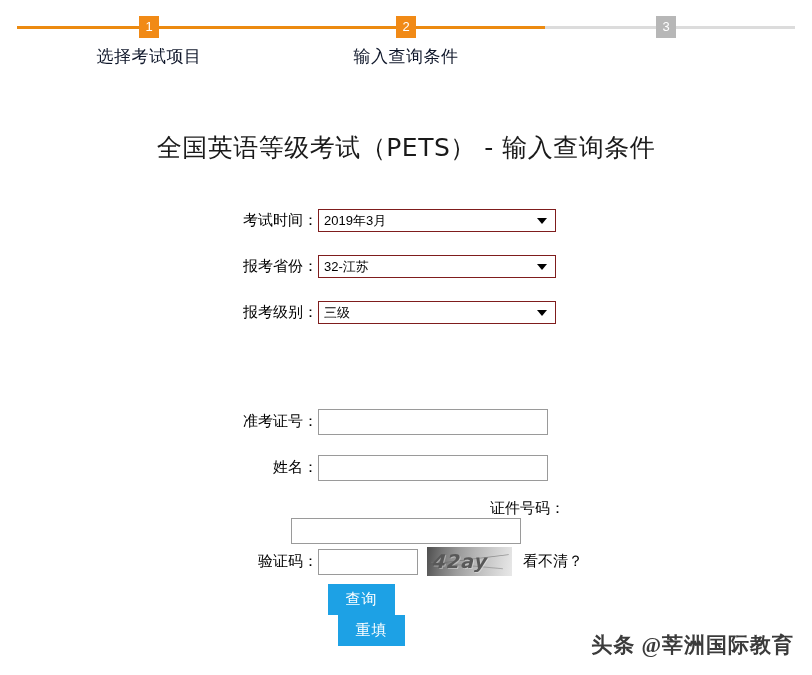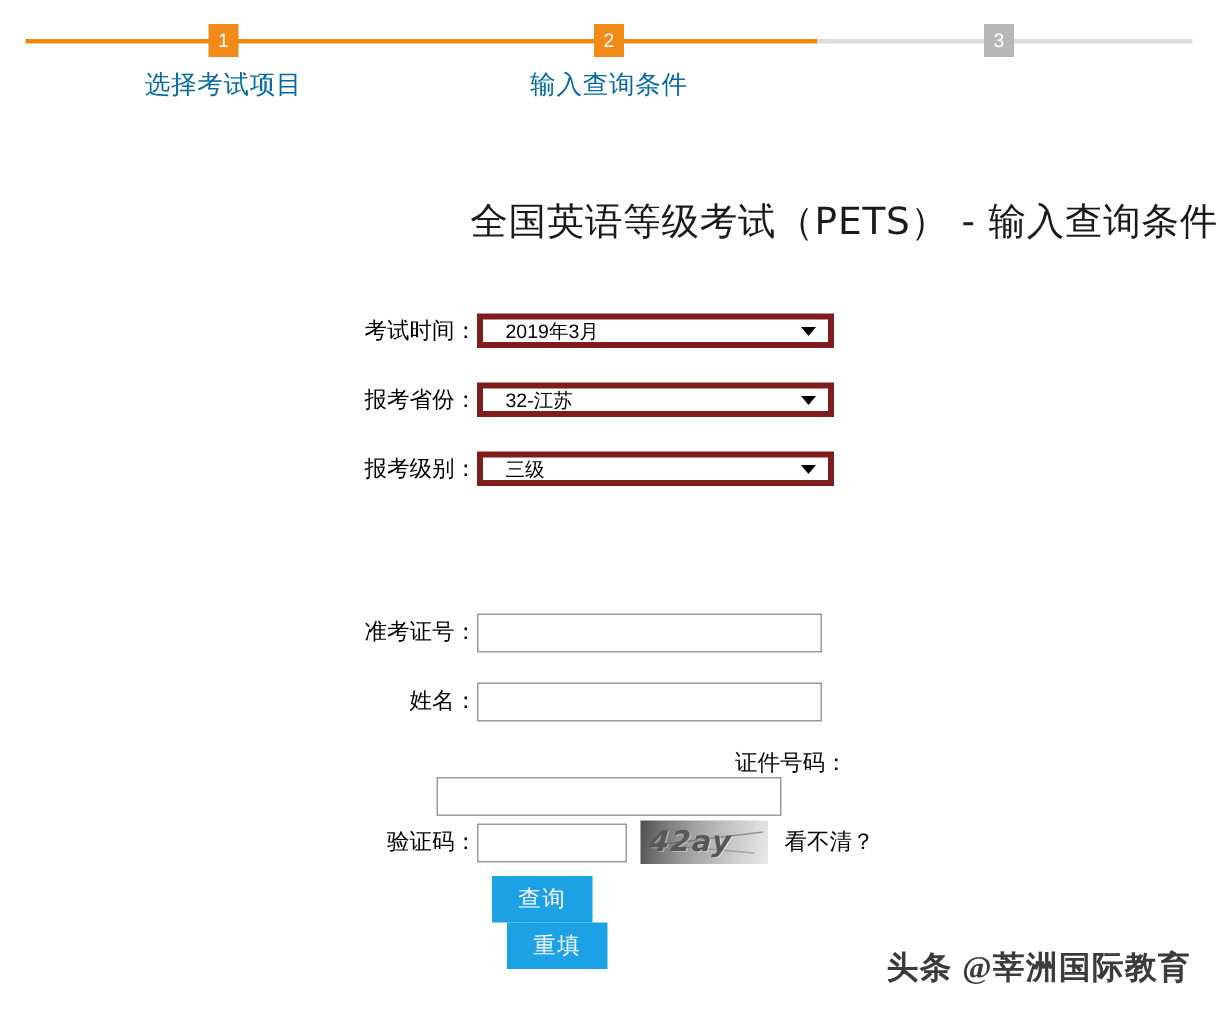--- a/index.html
+++ b/index.html
@@ -60,34 +60,34 @@
   }
   .step.active .step-badge { background: #f18a16; }
   .step.inactive .step-badge { background: #b7b7b7; }
   .step-label {
     display: block;
     margin-top: 7px;
     font-size: 17px;
     font-family: "DejaVu Sans", sans-serif;
     letter-spacing: 0.5px;
   }
-  .step.active .step-label { color: #0369a1; }
+  .step.active .step-label { color: #0f172a; }
   .step.inactive .step-label { color: #444444; }
 
   #step1 { left: 69px; }
   #step2 { left: 326px; }
   #step3 { left: 586px; }
 
   
   .page-title {
     position: absolute;
     top: 131px;
     left: 0;
     width: 812px;
-    text-align: right;
+    text-align: center;
     font-size: 25px;
     font-family: "DejaVu Sans", sans-serif;
     color: #1a1a1a;
     letter-spacing: 0.5px;
   }
 
   
   .form {
     position: absolute;
     top: 205px;
@@ -108,29 +108,29 @@
     font-size: 15px;
     font-family: "DejaVu Sans", sans-serif;
     color: #000000;
   }
   .ffield { padding-left: 0; }
 
   .sel {
     width: 238px;
     height: 23px;
     box-sizing: border-box;
-    border: 4px solid #7f1d1d;
+    border: 1px solid #7f1d1d;
     background: #ffffff;
     display: flex;
     align-items: center;
     position: relative;
     font-size: 13px;
     font-family: "Liberation Sans", sans-serif;
     color: #000;
-    padding-left: 15px;
+    padding-left: 5px;
   }
   .sel .caret {
     position: absolute;
     right: 8px;
     top: 50%;
     transform: translateY(-50%);
     width: 0;
     height: 0;
     border-left: 5px solid transparent;
     border-right: 5px solid transparent;

